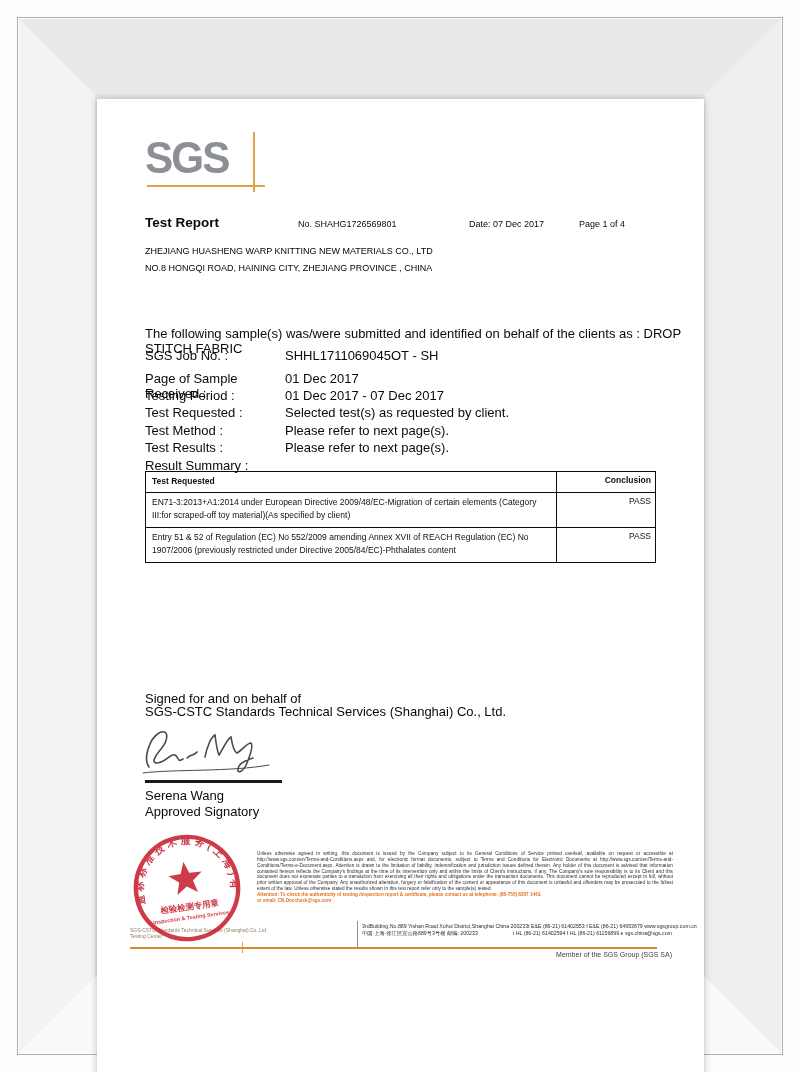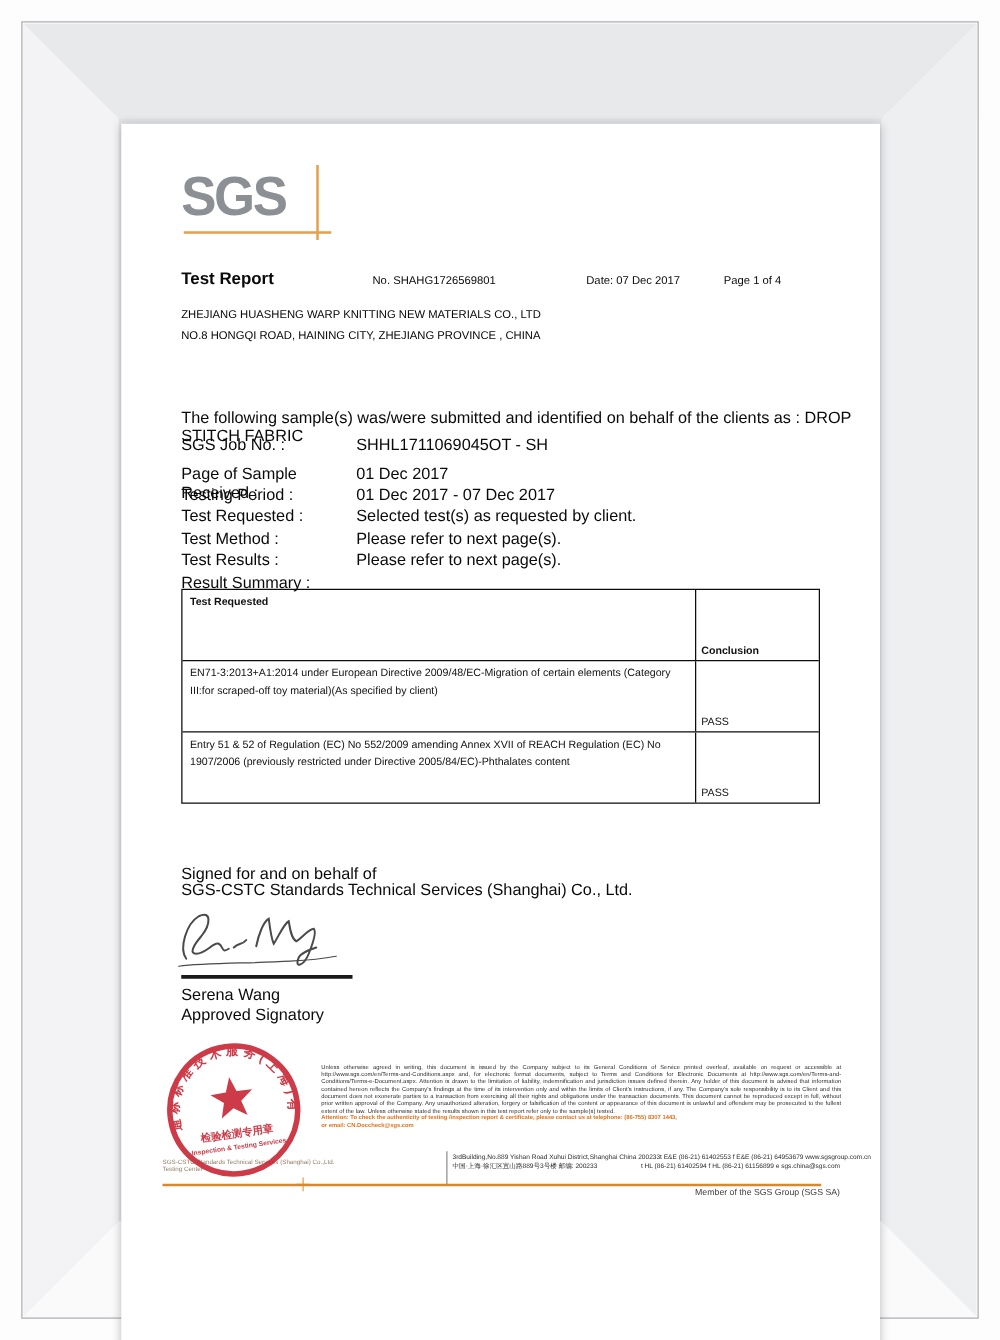--- a/index.html
+++ b/index.html
@@ -38,24 +38,24 @@
   .orange-v{background:#e5a04b;width:2px;}
   
   .report-title{font-size:13.5px;font-weight:bold;color:#0a0a0a;}
   .hdr-small{font-size:9px;color:#0a0a0a;}
   .client-line{font-size:9px;line-height:17.5px;color:#050505;}
   .body-line{font-size:13px;color:#0a0a0a;}
   .kv-row{height:17.2px;display:flex;}
   .kv-label{width:140px;flex:none;}
   
   .rtable{border:1.5px solid #0c0c0c;width:511px;box-sizing:border-box;}
-  .rtable .tr{display:flex;border-top:1.5px solid #0c0c0c;}
+  .rtable .tr{display:flex;border-top:1.5px solid #0c0c0c;gap:22px;}
   .rtable .tr:first-child{border-top:none;}
   .rtable .cell-l{width:398px;flex:none;border-right:1.5px solid #0c0c0c;padding:3px 6px 4px 6px;line-height:13.5px;}
-  .rtable .cell-r{flex:1;text-align:left;padding:3px 4px;margin-top:40px;}
+  .rtable .cell-r{flex:1;text-align:right;padding:3px 4px;}
   .rtable .th-row .cell-l,.rtable .th-row .cell-r{font-weight:bold;padding-top:3px;padding-bottom:3px;}
   
   .sig-underline{background:#1a1a1a;height:2.5px;}
   
   .scale-wrap{overflow:visible;}
   .scale-inner{width:200%;transform:scale(.5);transform-origin:0 0;}
   .disclaimer-body{
     font-size:9.3px;line-height:11.6px;text-align:justify;color:#2a2a2a;
     letter-spacing:.1px;
   }

